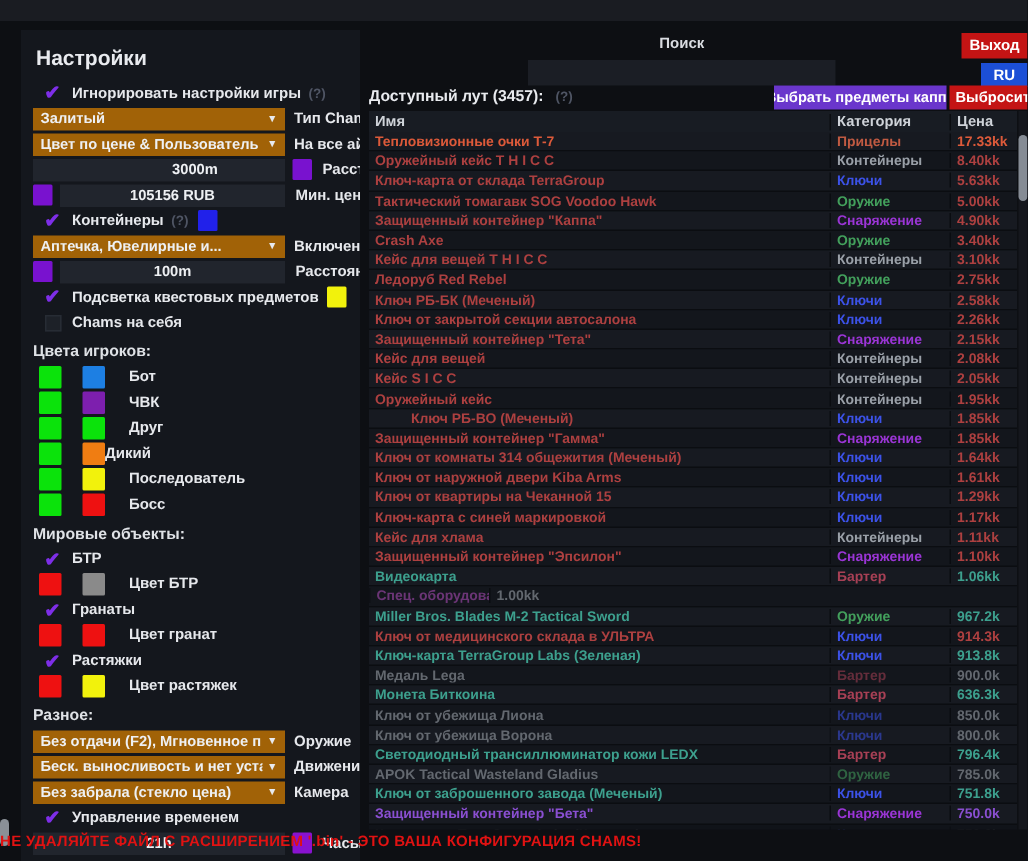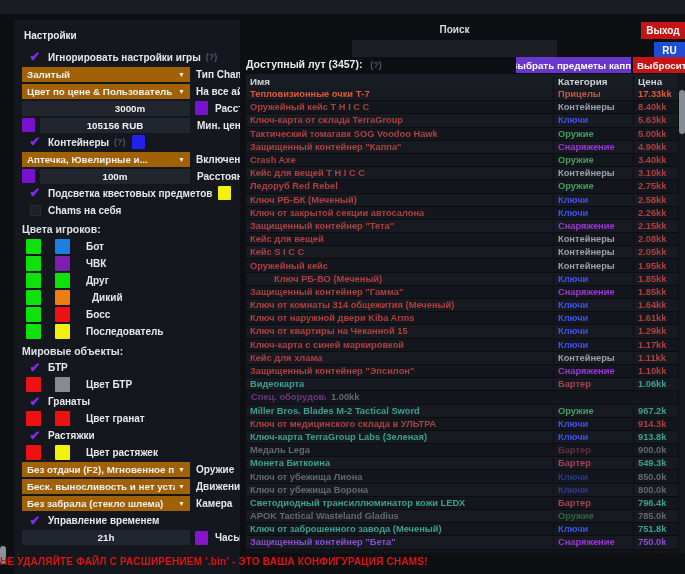--- a/index.html
+++ b/index.html
@@ -11,21 +11,21 @@
     color:#e6e8ec;
     position:relative;
   }
   .topstrip { position:absolute; left:0; top:0; width:685px; height:14px; background:#1a1c22; }
 
   
   .sidebar {
     position:absolute; left:14px; top:20px; width:226px; height:554px;
     background:#14171d; padding:6px 8px 0 8px; overflow:hidden;
   }
-  .sb-title { font-size:10px; color:#e9ebef; margin:4px 0 8px 2px; }
+  .sb-title { font-size:14px; color:#e9ebef; margin:4px 0 8px 2px; }
   .sb-row { display:flex; align-items:center; height:16.4px; margin-bottom:0.6px; position:relative; }
   .sb-header { font-size:10.5px; color:#dfe2e6; margin:5px 0 3px 0; }
   .chk { width:14px; height:13px; display:flex; align-items:center; justify-content:center; margin-left:6px; margin-right:6px; flex:none; }
   .chk .mark { color:#7e2ee8; font-size:13px; line-height:12px; }
   .chk .box { width:11px; height:11px; background:#1d2128; border:1px solid #272c34; }
   .sb-label { font-size:10px; color:#e6e8ec; white-space:nowrap; }
   .help { font-size:9px; color:#4f5564; margin-left:5px; }
   .selbox {
     width:168px; height:15px; background:#a16207; display:flex; align-items:center;
     padding:0 5px; flex:none; margin-right:6px; overflow:hidden;
@@ -158,31 +158,31 @@
         <span class="side-label" style="margin-left: 16px;">ЧВК</span>
       </div>
       <div class="sb-row">
         <span class="csq" style="background: rgb(11, 227, 11); margin-left: 4px;"></span>
         <span class="csq" style="background: rgb(11, 227, 11); margin-left: 14px;"></span>
         <span class="side-label" style="margin-left: 16px;">Друг</span>
       </div>
       <div class="sb-row">
         <span class="csq" style="background: rgb(11, 227, 11); margin-left: 4px;"></span>
         <span class="csq" style="background: rgb(240, 125, 18); margin-left: 14px;"></span>
-        <span class="side-label" style="margin-left: 22px;">Дикий</span>
+        <span class="side-label" style="margin-left: 0;">Дикий</span>
+      </div>
+      <div class="sb-row">
+        <span class="csq" style="background: rgb(11, 227, 11); margin-left: 4px;"></span>
+        <span class="csq" style="background: rgb(242, 242, 12); margin-left: 14px;"></span>
+        <span class="side-label" style="margin-left: 16px;">Последователь</span>
       </div>
       <div class="sb-row">
         <span class="csq" style="background: rgb(11, 227, 11); margin-left: 4px;"></span>
         <span class="csq" style="background: rgb(238, 17, 17); margin-left: 14px;"></span>
         <span class="side-label" style="margin-left: 16px;">Босс</span>
-      </div>
-      <div class="sb-row">
-        <span class="csq" style="background: rgb(11, 227, 11); margin-left: 4px;"></span>
-        <span class="csq" style="background: rgb(242, 242, 12); margin-left: 14px;"></span>
-        <span class="side-label" style="margin-left: 16px;">Последователь</span>
       </div>
       <div class="sb-header">Мировые объекты:</div>
       <div class="sb-row">
         <span class="chk">
           <span class="mark">✔</span>
         </span>
         <span class="sb-label">БТР</span>
       </div>
       <div class="sb-row">
         <span class="csq" style="background: rgb(238, 17, 17); margin-left: 4px;"></span>
@@ -204,37 +204,38 @@
         <span class="chk">
           <span class="mark">✔</span>
         </span>
         <span class="sb-label">Растяжки</span>
       </div>
       <div class="sb-row">
         <span class="csq" style="background: rgb(238, 17, 17); margin-left: 4px;"></span>
         <span class="csq" style="background: rgb(242, 242, 12); margin-left: 14px;"></span>
         <span class="side-label" style="margin-left: 16px;">Цвет растяжек</span>
       </div>
+      <div class="sb-header">Разное:</div>
       <div class="sb-row">
         <div class="selbox">
           <span class="val">Без отдачи (F2), Мгновенное п</span>
           <span class="arrow">▼</span>
         </div>
         <span class="sb-label">Оружие</span>
       </div>
       <div class="sb-row">
         <div class="selbox">
           <span class="val">Беск. выносливость и нет уста</span>
           <span class="arrow">▼</span>
         </div>
         <span class="sb-label">Движение</span>
       </div>
       <div class="sb-row">
         <div class="selbox">
-          <span class="val">Без забрала (стекло шлема)</span>
+          <span class="val">Без забрала (стекло цена)</span>
           <span class="arrow">▼</span>
         </div>
         <span class="sb-label">Камера</span>
       </div>
       <div class="sb-row">
         <span class="chk">
           <span class="mark">✔</span>
         </span>
         <span class="sb-label">Управление временем</span>
       </div>
@@ -401,21 +402,21 @@
         <div class="c-price" style="color: rgb(61, 160, 142);">913.8k</div>
       </div>
       <div class="t-row">
         <div class="c-name" style="color: rgb(99, 104, 111);">Медаль Lega</div>
         <div class="c-cat" style="color: rgb(168, 64, 85); opacity: 0.55;">Бартер</div>
         <div class="c-price" style="color: rgb(99, 104, 111);">900.0k</div>
       </div>
       <div class="t-row">
         <div class="c-name" style="color: rgb(61, 160, 142);">Монета Биткоина</div>
         <div class="c-cat" style="color: rgb(168, 64, 85);">Бартер</div>
-        <div class="c-price" style="color: rgb(61, 160, 142);">549.3k</div>
+        <div class="c-price" style="color: rgb(61, 160, 142);">636.3k</div>
       </div>
       <div class="t-row">
         <div class="c-name" style="color: rgb(99, 104, 111);">Ключ от убежища Лиона</div>
         <div class="c-cat" style="color: rgb(60, 82, 232); opacity: 0.55;">Ключи</div>
         <div class="c-price" style="color: rgb(99, 104, 111);">850.0k</div>
       </div>
       <div class="t-row">
         <div class="c-name" style="color: rgb(99, 104, 111);">Ключ от убежища Ворона</div>
         <div class="c-cat" style="color: rgb(60, 82, 232); opacity: 0.55;">Ключи</div>
         <div class="c-price" style="color: rgb(99, 104, 111);">800.0k</div>

